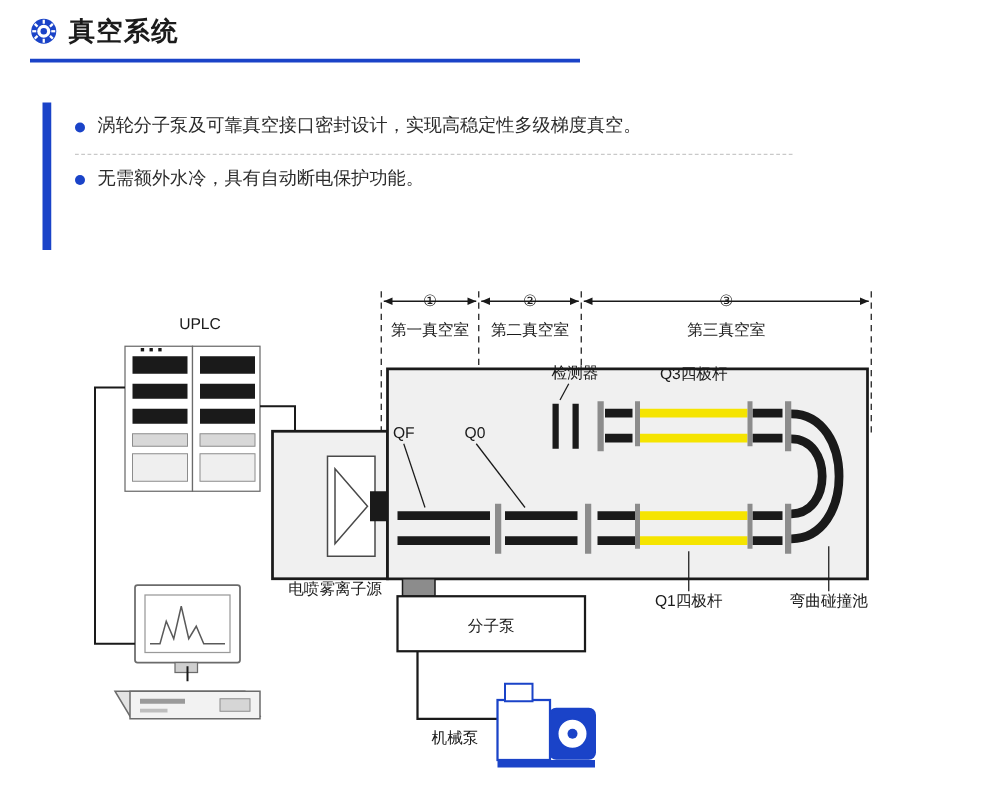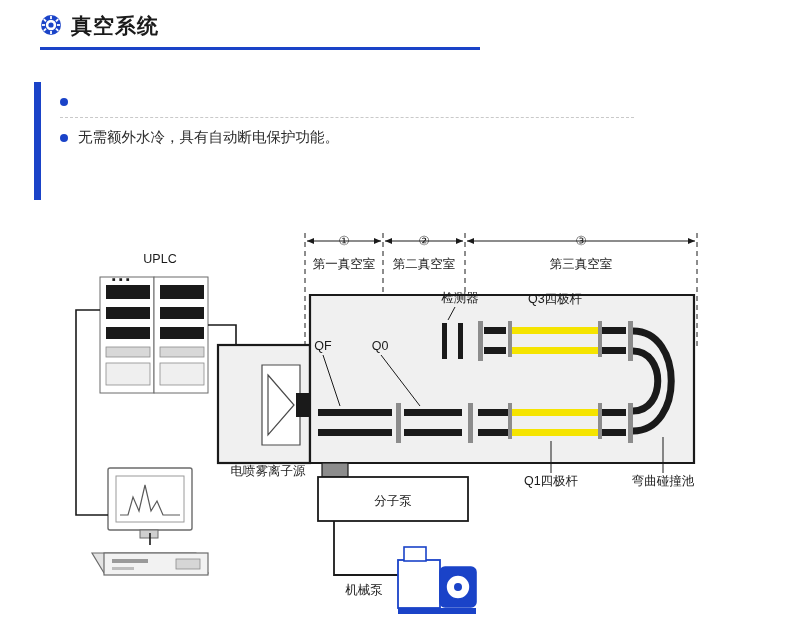--- a/index.html
+++ b/index.html
@@ -12,21 +12,21 @@
     background: #ffffff;
     font-family: "Liberation Sans", sans-serif;
     color: #222;
     position: relative;
     overflow: hidden;
   }
 
   
   .header {
     position: absolute;
-    left: 40px;
+    left: 24px;
     top: 14px;
     width: 440px;
   }
   .header-row {
     display: flex;
     align-items: center;
     gap: 9px;
   }
   .gear-icon {
     width: 22px;
@@ -138,20 +138,21 @@
     <span class="header-title">真空系统</span>
   </div>
   <div class="header-rule"></div>
 </div>
 
 <div class="bullets">
   <div class="bullets-bar"></div>
   <div class="bullet-list">
     <div class="bullet-item">
       <span class="bullet-dot"></span>
+      <span class="bullet-text">涡轮分子泵及可靠真空接口密封设计，实现高稳定性多级梯度真空。</span>
     </div>
     <div class="bullet-item">
       <span class="bullet-dot"></span>
       <span class="bullet-text">无需额外水冷，具有自动断电保护功能。</span>
     </div>
   </div>
 </div>
 
 <div class="diagram">
 <svg width="800" height="420" viewBox="0 0 800 420" xmlns="http://www.w3.org/2000/svg">

